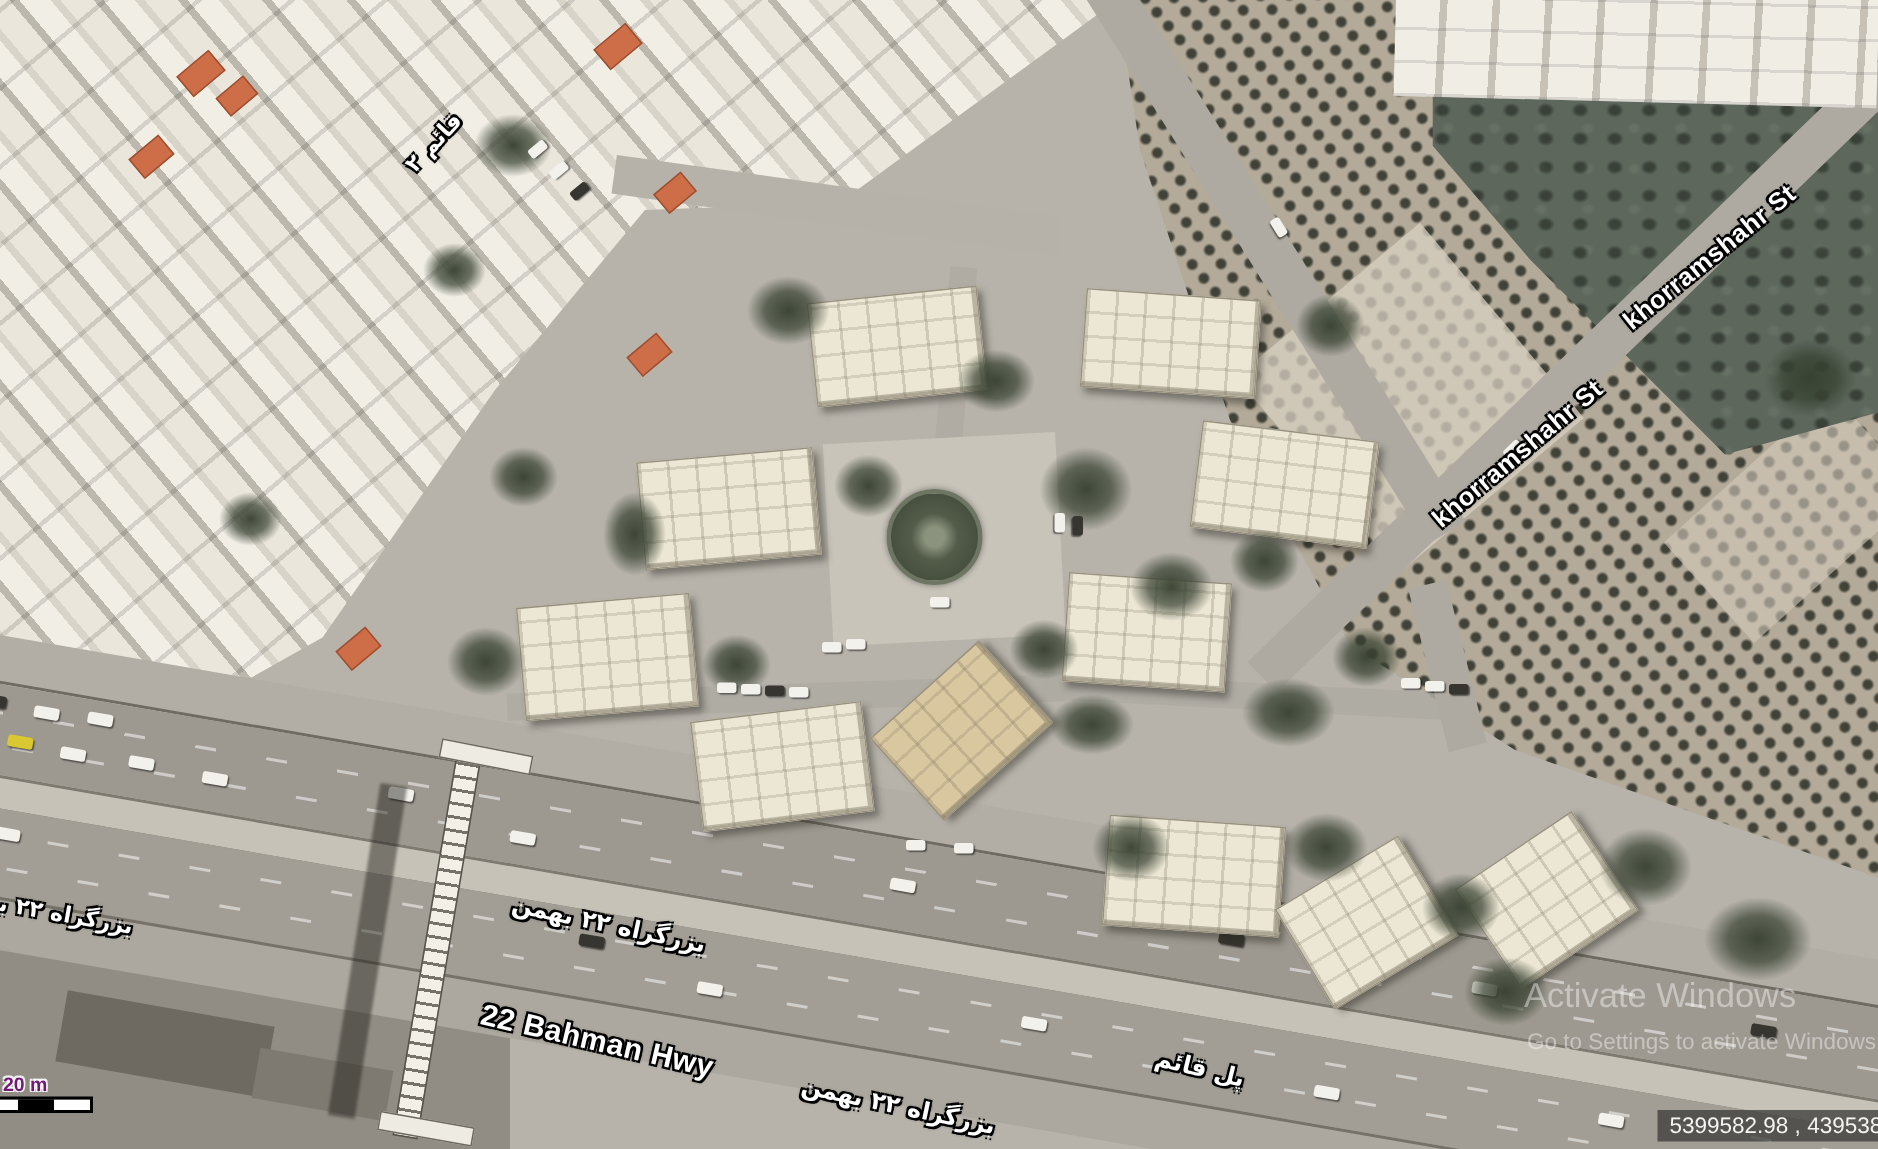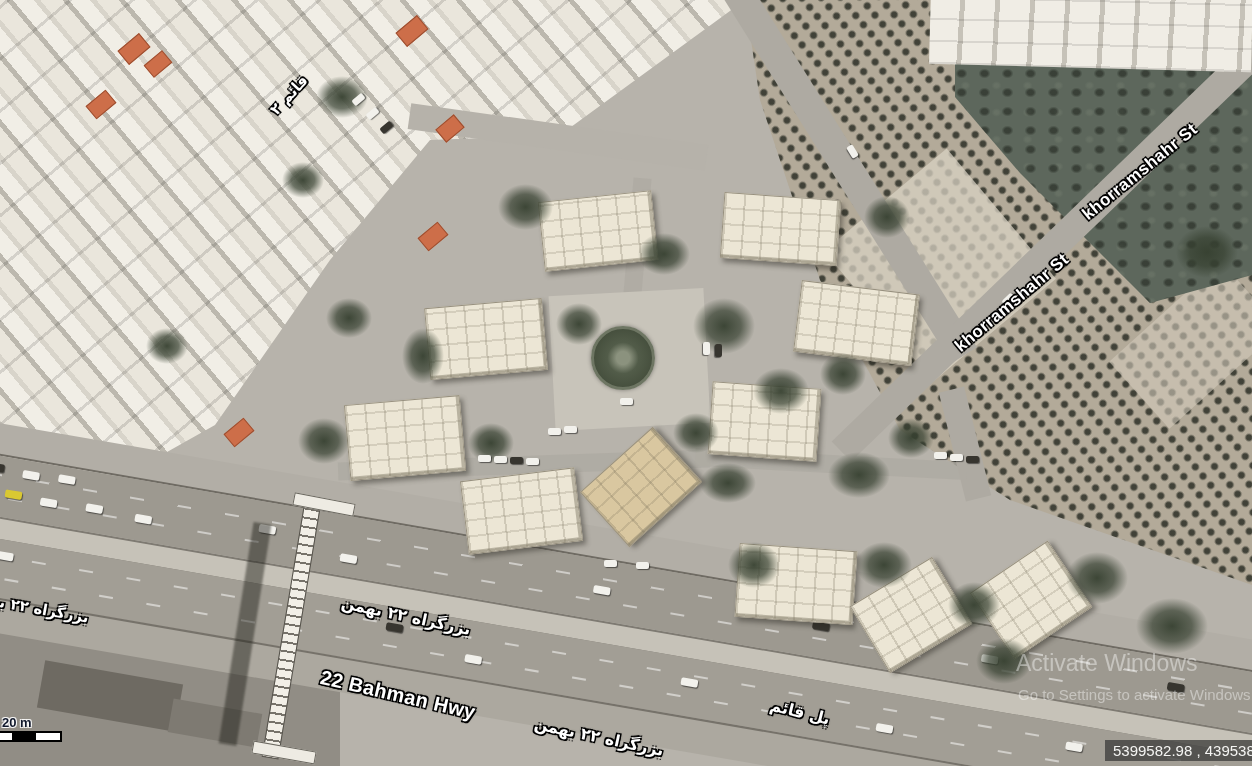--- a/index.html
+++ b/index.html
@@ -61,21 +61,21 @@
   .car.sm{width:13px;height:7px;}
   
   .bridge-shadow{z-index:8;background:rgba(25,25,18,0.45);filter:blur(1px);}
   .bridge{z-index:8;border:1px solid #55524b;
     background:repeating-linear-gradient(0deg, #f2efe7 0 7px, #76726a 7px 9px);}
   .ramp{z-index:8;background:#eeebe3;border:1px solid #6b6860;}
   
   .lbl{position:absolute;z-index:10;color:#fff;font-weight:700;white-space:nowrap;letter-spacing:0.4px;
     text-shadow:-1.5px -1.5px 0 #000,1.5px -1.5px 0 #000,-1.5px 1.5px 0 #000,1.5px 1.5px 0 #000,0 0 3px #000;}
   .fa{font-family:"DejaVu Sans",sans-serif;}
-  .scale-text{position:absolute;z-index:11;font-size:13px;font-weight:700;color:#0f172a;white-space:nowrap;
+  .scale-text{position:absolute;z-index:11;font-size:13px;font-weight:700;color:#701a75;white-space:nowrap;
     text-shadow:-1px -1px 0 rgba(255,255,255,0.85),1px -1px 0 rgba(255,255,255,0.85),-1px 1px 0 rgba(255,255,255,0.85),1px 1px 0 rgba(255,255,255,0.85);}
   .scale-bar{position:absolute;z-index:11;height:7px;border:2px solid #000;
     background:linear-gradient(90deg, #fff 0 18px, #000 18px 42px, #fff 42px 100%);}
   .coords{position:absolute;z-index:11;background:rgba(62,62,60,0.78);color:#f4f4f2;
     font-size:15px;padding:2px 8px;white-space:nowrap;}
   .wm{position:absolute;z-index:11;color:rgba(255,255,255,0.42);white-space:nowrap;}
 </style>
 </head>
 <body>
 

